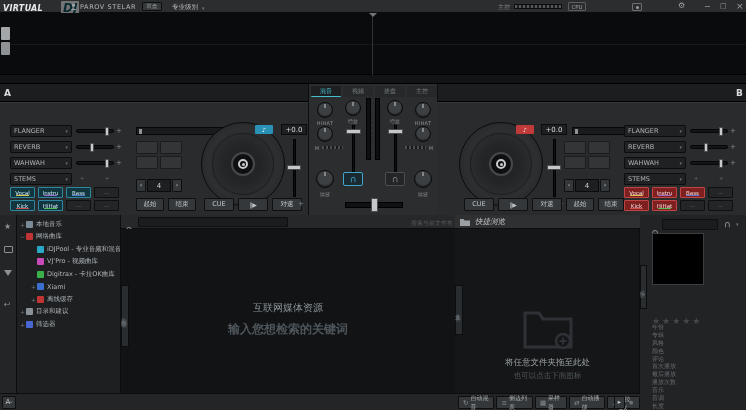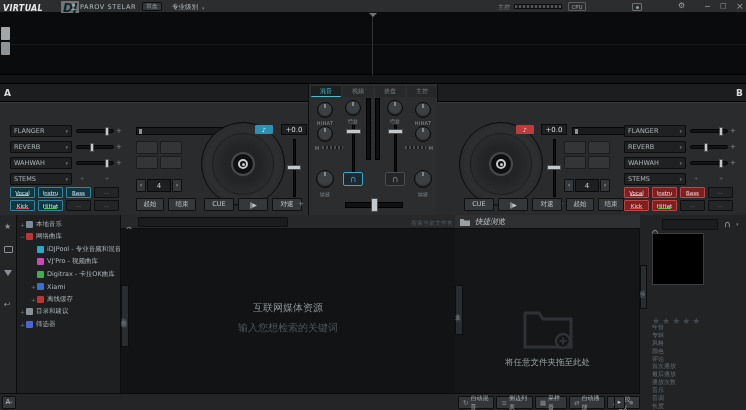--- a/index.html
+++ b/index.html
@@ -359,38 +359,39 @@
   <div class="abs" style="left:121px;top:215px;width:334px;height:14px;background:#26282a;border-bottom:1px solid #0c0d0e;">
     <span class="mag abs" style="left:5px;top:3px;"></span>
     <div class="abs" style="left:17px;top:2px;width:150px;height:10px;background:#1a1c1e;border:1px solid #0e0f10;border-radius:1px;"></div>
     <span class="abs" style="left:290px;top:4px;font-size:6px;color:#565c60;">搜索当前文件夹</span>
   </div>
 
   <div class="abs" style="left:121px;top:229px;width:334px;height:164px;background:#121314;">
     <div class="vtab" style="left:0;top:56px;width:8px;height:62px;">歌曲列表</div>
     <div class="abs" style="left:0;top:72px;width:334px;text-align:center;">
       <div style="font-size:10px;color:#8a9298;margin-bottom:6px;">互联网媒体资源</div>
-      <div style="font-size:10px;color:#4e565c;">输入您想检索的关键词</div>
+      <div style="font-size:12px;color:#4e565c;font-weight:bold;">输入您想检索的关键词</div>
     </div>
   </div>
 
   <div class="abs" style="left:455px;top:215px;width:185px;height:178px;background:#151617;border-right:1px solid #0c0d0e;">
     <div class="abs" style="left:0;top:0;width:185px;height:14px;background:#2e3032;border-bottom:1px solid #0c0d0e;display:flex;align-items:center;">
       <svg width="10" height="8" viewBox="0 0 10 8" style="margin:0 5px;">
           <path d="M0 1 h3.5 l1 1.5 H10 V8 H0 Z" fill="#9aa0a4"></path>
         </svg>
       <span style="font-size:7.5px;color:#c4c8ca;font-style:italic;">快捷浏览</span>
     </div>
     <div class="vtab" style="left:0;top:70px;width:8px;height:50px;">文件夹</div>
     <svg class="abs" style="left:68px;top:92px;" width="50" height="42" viewBox="0 0 50 42">
       <path d="M2 6 h14 l4 6 H48 V40 H2 Z" fill="none" stroke="#2e3236" stroke-width="3"></path>
       <circle cx="40" cy="34" r="7" fill="#151617" stroke="#2e3236" stroke-width="2.5"></circle>
       <path d="M40 30.5 v7 M36.5 34 h7" stroke="#2e3236" stroke-width="2"></path>
     </svg>
     <div class="abs" style="left:0;top:142px;width:185px;text-align:center;font-size:8.5px;color:#9aa2a6;">将任意文件夹拖至此处</div>
+    <div class="abs" style="left:0;top:156px;width:185px;text-align:center;font-size:7.5px;color:#50585c;">也可以点击下面图标</div>
   </div>
 
   <div class="abs" style="left:640px;top:215px;width:106px;height:195px;background:#212325;">
     <div class="vtab" style="left:0;top:50px;width:7px;height:44px;">信息</div>
     <span class="mag abs" style="left:12px;top:6px;"></span>
     <div class="abs" style="left:22px;top:4px;width:56px;height:11px;background:#1a1c1e;border:1px solid #0e0f10;border-radius:1px;"></div>
     <span class="abs" style="left:84px;top:4px;font-size:9px;color:#9aa0a4;">∩</span>
     <span class="abs" style="left:96px;top:6px;font-size:5px;color:#70767a;">▾</span>
     <div class="abs" style="left:12px;top:18px;width:52px;height:52px;background:#000;border:1px solid #3a3e40;"></div>
     <div id="stars" class="abs" style="left:12px;top:94px;"><div class="star" style="display: inline-block;">★</div><div class="star" style="display: inline-block;">★</div><div class="star" style="display: inline-block;">★</div><div class="star" style="display: inline-block;">★</div><div class="star" style="display: inline-block;">★</div></div>

